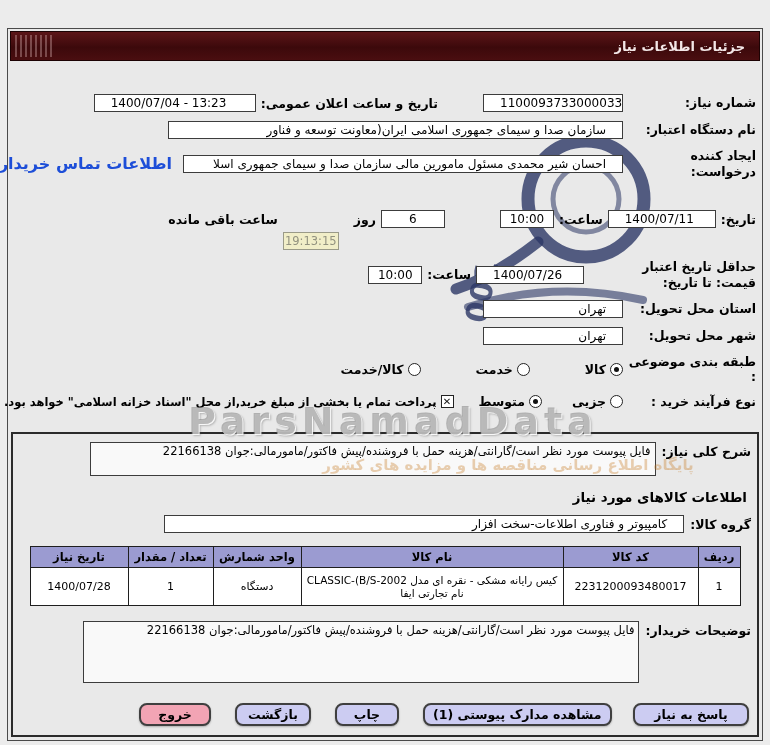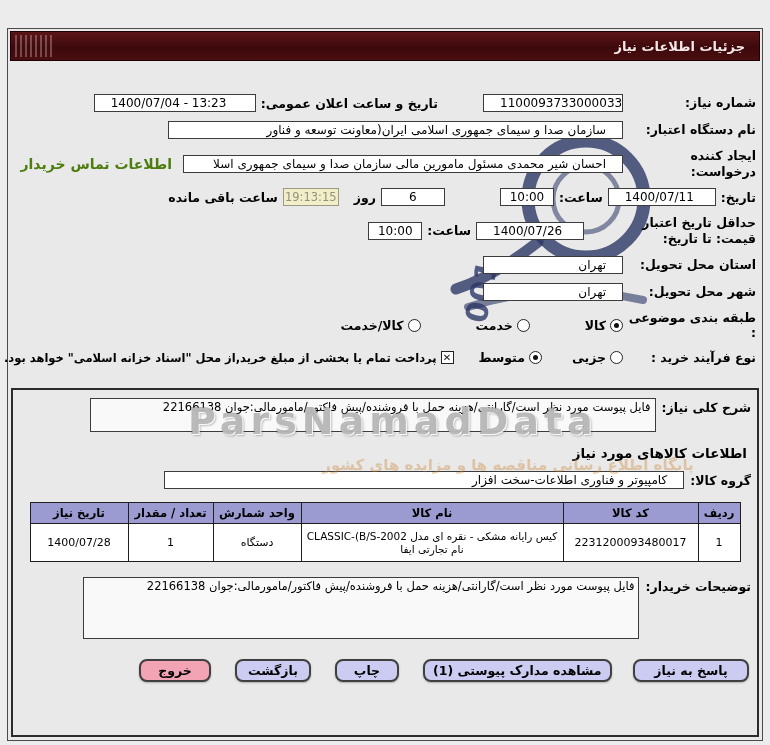--- a/index.html
+++ b/index.html
@@ -39,22 +39,22 @@
   .row { display:flex; align-items:center; margin:9px 6px; column-gap:5px; position:relative; }
   .lbl { font-weight:bold; font-size:12.5px; white-space:nowrap; }
   .lbl.main { width:128px; flex:none; white-space:normal; line-height:1.25; }
   .field {
     background:#fff; border:1px solid #3c3c3c; height:18px; flex:none;
     font-size:12px; padding:0 16px; display:flex; align-items:center;
     overflow:hidden; white-space:nowrap;
   }
   .ltr { direction:ltr; }
   .center { justify-content:center; }
-  .timer { background:#f1eec8; border-color:#9a9a88; color:#92927f; font-size:11.5px; }
-  .contact-link { color:#4d7c0f; font-weight:bold; font-size:14px; margin-right:6px; white-space:nowrap; cursor:pointer; }
+  .timer { background:#f1eec8; border-color:#9a9a88; color:#92927f; font-size:11.5px;margin-top:44px; }
+  .contact-link { color:#1d4ed8; font-weight:bold; font-size:16px; margin-right:6px; white-space:nowrap; cursor:pointer; }
   .w54{width:54px}.w56{width:56px}.w64{width:64px}.w112{width:108px}.w140{width:140px}
   .w158{width:140px}.w162{width:162px}.w440{width:440px}.w455{width:455px}.w520{width:520px}
   .mr10{margin-right:10px}.mr20{margin-right:20px}.mr25{margin-right:25px}
   .mr39{margin-right:39px}.mr40{margin-right:40px}.mr50{margin-right:50px}
 
   .opt { display:flex; align-items:center; column-gap:4px; cursor:pointer; }
   .radio { width:13px; height:13px; border:1px solid #222; border-radius:50%; background:#fff; flex:none; position:relative; }
   .radio.checked::after { content:""; position:absolute; inset:3px; background:#111; border-radius:50%; }
   .checkbox { width:13px; height:13px; border:1px solid #222; background:#fff; flex:none; position:relative; }
   .checkbox.checked::after { content:"✕"; position:absolute; inset:0; font-size:10px; line-height:12px; font-weight:bold; text-align:center; color:#111; }

